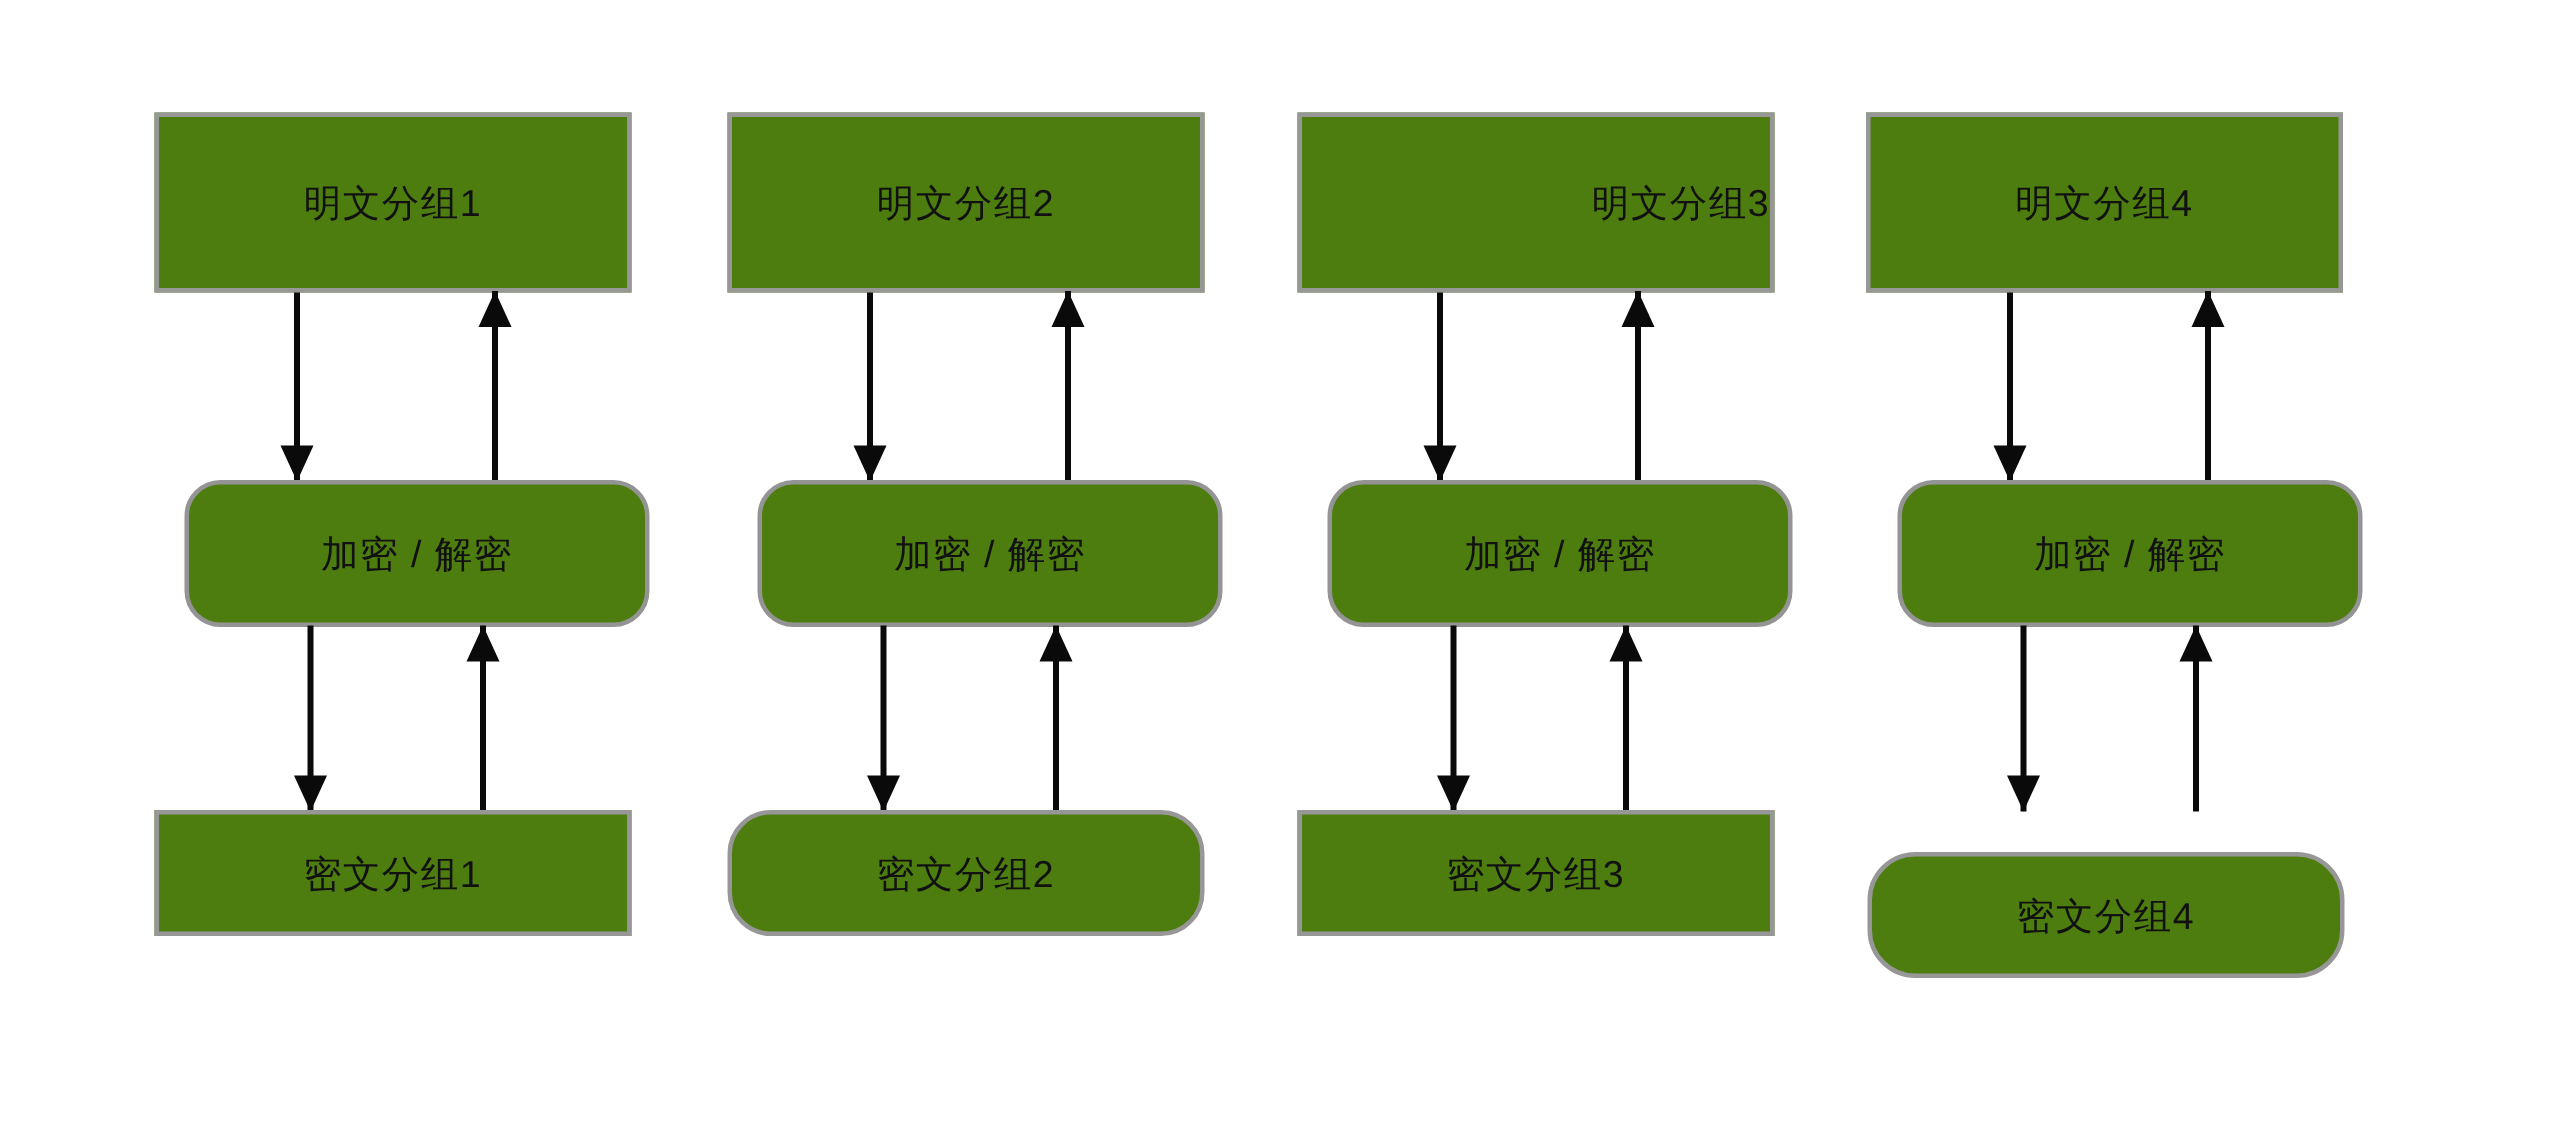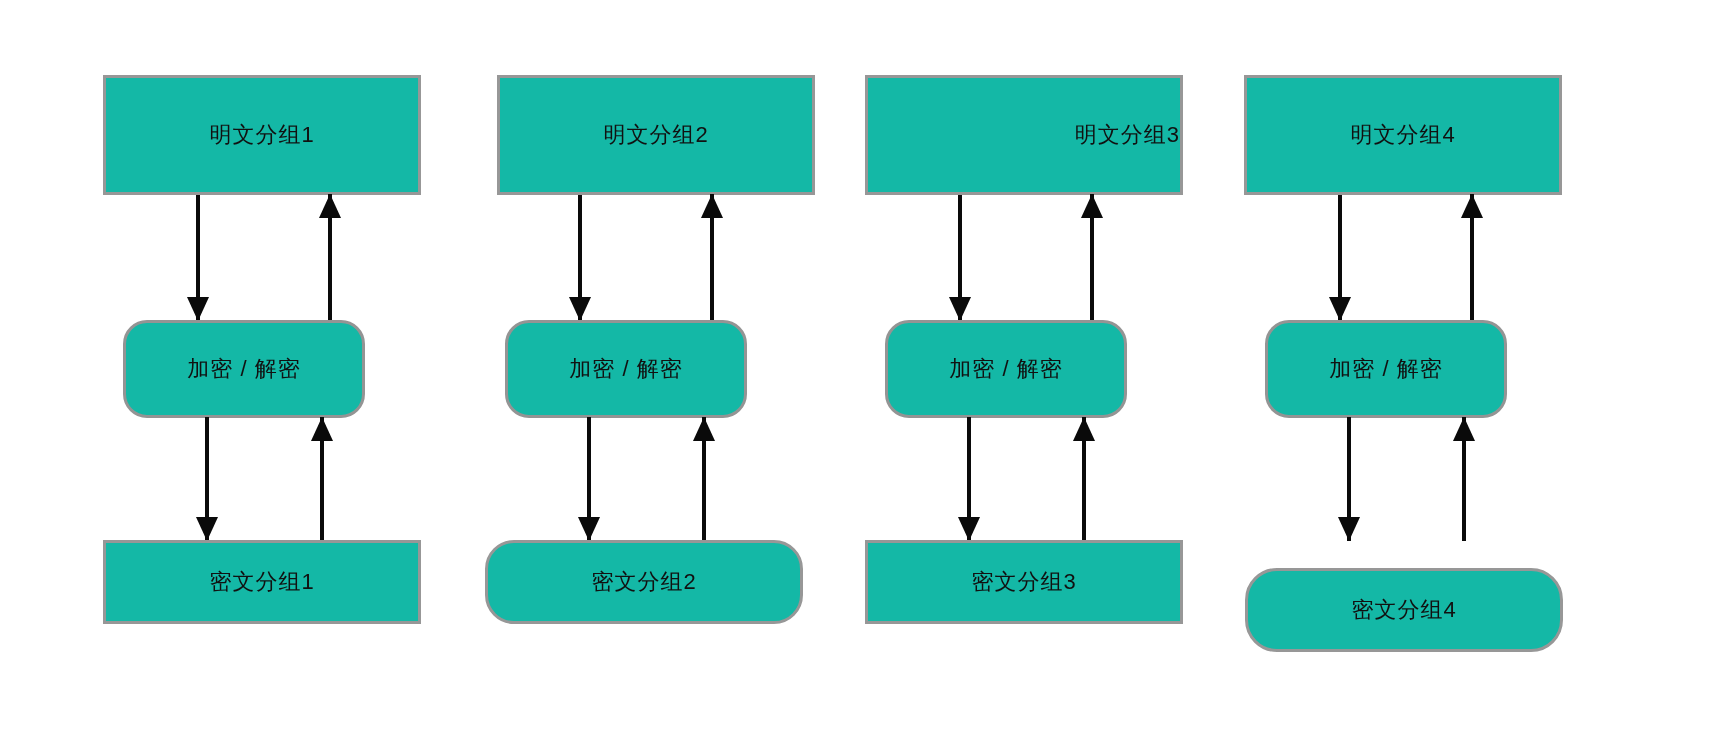--- a/index.html
+++ b/index.html
@@ -11,38 +11,38 @@
   .canvas {
     position: relative;
     width: 1714px;
     height: 750px;
     background: #ffffff;
     overflow: hidden;
   }
   .box {
     position: absolute;
     box-sizing: border-box;
-    background: #14b8a6;
+    background: #4d7c0f;
     display: flex;
     align-items: center;
     justify-content: center;
     color: #111111;
-    font-size: 22px;
+    font-size: 25px;
     letter-spacing: 1px;
   }
   .rect {
     width: 318px;
     height: 120px;
     border: 3px solid #979797;
   }
   .rect.bottom {
     height: 84px;
   }
   .rounded {
-    width: 242px;
+    width: 310px;
     height: 98px;
     border: 3px solid #949494;
     border-radius: 24px;
   }
   .arrow {
     position: absolute;
     width: 22px;
   }
   .arrow .shaft {
     position: absolute;
@@ -93,21 +93,21 @@
       <div class="head"></div>
   </div>
   <div class="arrow up" style="left:311px; top:417px; height:124px;">
     <div class="shaft"></div>
       <div class="head"></div>
   </div>
   <div class="box rect bottom" style="left:103px; top:540px;">
     <span>密文分组1</span>
   </div>
 
-  <div class="box rect" style="left:497px; top:75px;">
+  <div class="box rect" style="left:485px; top:75px;">
     <span>明文分组2</span>
   </div>
   <div class="arrow down" style="left:569px; top:195px; height:126px;">
     <div class="shaft"></div>
       <div class="head"></div>
   </div>
   <div class="arrow up" style="left:701px; top:194px; height:127px;">
     <div class="shaft"></div>
       <div class="head"></div>
   </div>

